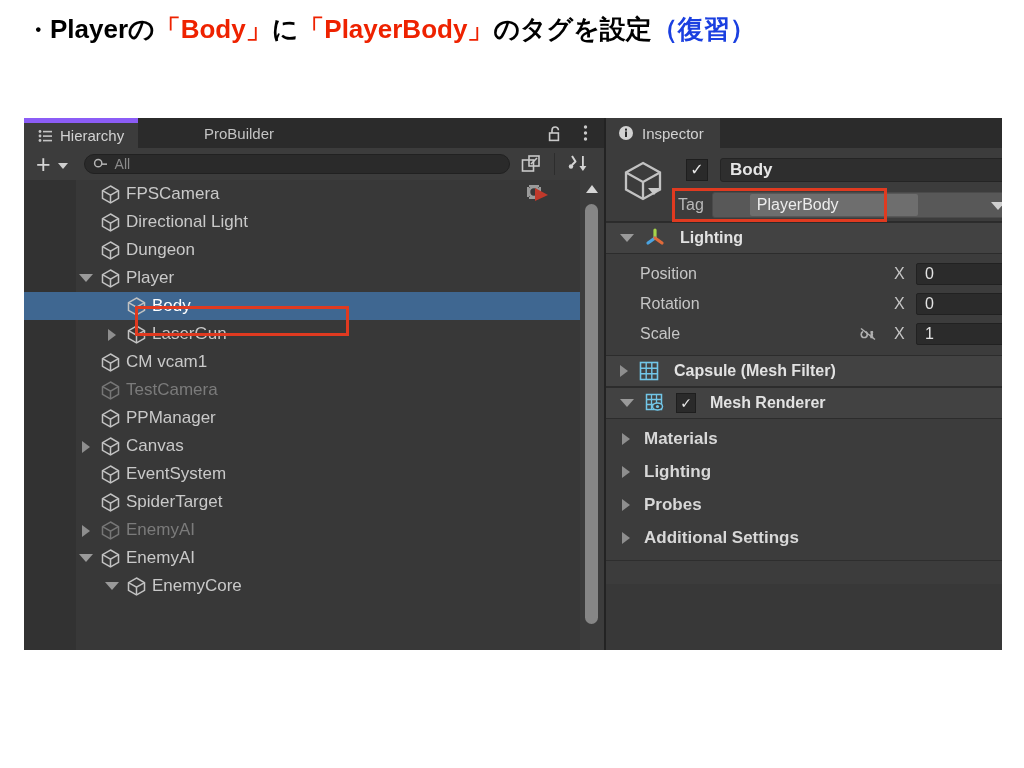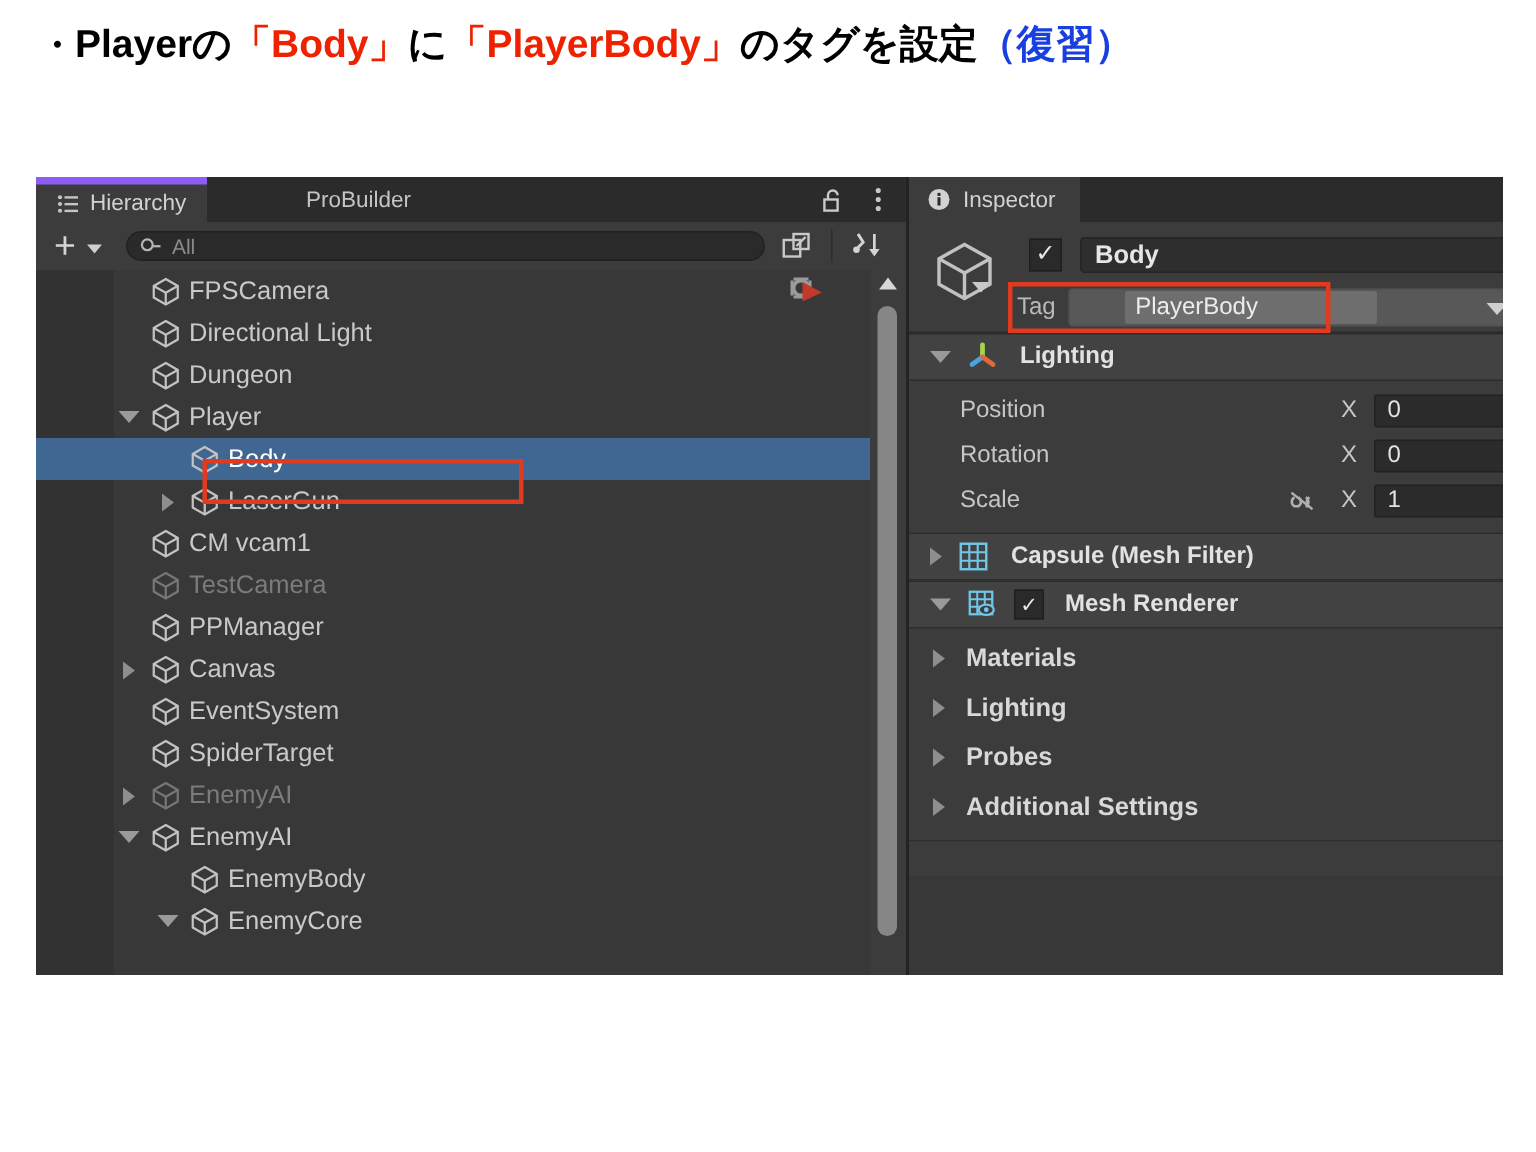--- a/index.html
+++ b/index.html
@@ -512,28 +512,20 @@
           <div class="row">
             <span class="twisty tw-down" style="left:55px; top:10px;"></span>
             <span class="cube-ico" style="left:76px; top:4px;"><svg width="21" height="21" viewBox="0 0 21 21">
                 <path d="M10.5 2 L18.5 6.6 L18.5 14.4 L10.5 19 L2.5 14.4 L2.5 6.6 Z" fill="none" stroke="#c2c2c2" stroke-width="1.5"></path>
                 <path d="M2.5 6.6 L10.5 11.2 L18.5 6.6" fill="none" stroke="#c2c2c2" stroke-width="1.5"></path>
                 <path d="M10.5 11.2 L10.5 19" fill="none" stroke="#c2c2c2" stroke-width="1.5"></path>
               </svg></span>
             <span class="row-label" style="left:102px;">EnemyAI</span>
           </div>
           <div class="row">
-            <span class="cube-ico" style="left:102px; top:4px;"><svg width="21" height="21" viewBox="0 0 21 21">
-                <path d="M10.5 2 L18.5 6.6 L18.5 14.4 L10.5 19 L2.5 14.4 L2.5 6.6 Z" fill="none" stroke="#c2c2c2" stroke-width="1.5"></path>
-                <path d="M2.5 6.6 L10.5 11.2 L18.5 6.6" fill="none" stroke="#c2c2c2" stroke-width="1.5"></path>
-                <path d="M10.5 11.2 L10.5 19" fill="none" stroke="#c2c2c2" stroke-width="1.5"></path>
-              </svg></span>
-            <span class="row-label" style="left:128px;">EnemyBody</span>
-          </div>
-          <div class="row">
             <span class="twisty tw-down" style="left:81px; top:10px;"></span>
             <span class="cube-ico" style="left:102px; top:4px;"><svg width="21" height="21" viewBox="0 0 21 21">
                 <path d="M10.5 2 L18.5 6.6 L18.5 14.4 L10.5 19 L2.5 14.4 L2.5 6.6 Z" fill="none" stroke="#c2c2c2" stroke-width="1.5"></path>
                 <path d="M2.5 6.6 L10.5 11.2 L18.5 6.6" fill="none" stroke="#c2c2c2" stroke-width="1.5"></path>
                 <path d="M10.5 11.2 L10.5 19" fill="none" stroke="#c2c2c2" stroke-width="1.5"></path>
               </svg></span>
             <span class="row-label" style="left:128px;">EnemyCore</span>
           </div>
         </div>
     </div>

